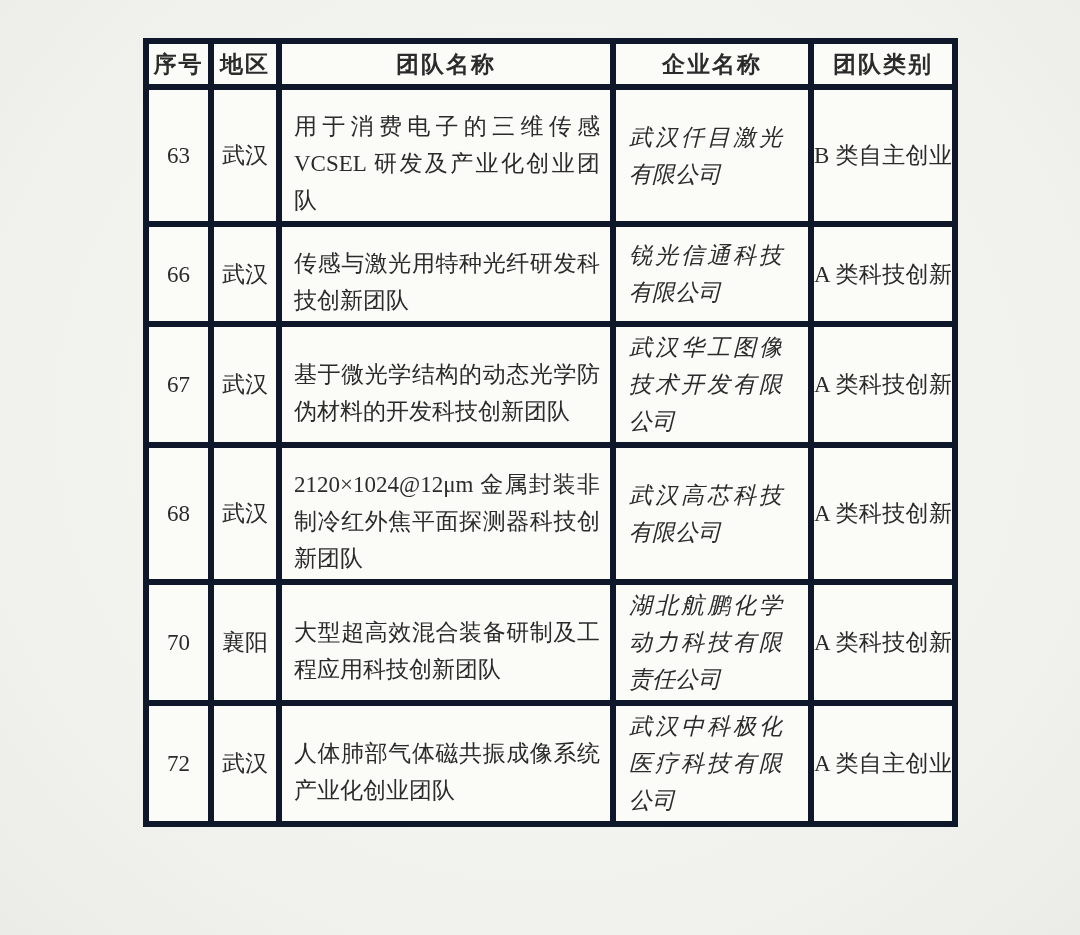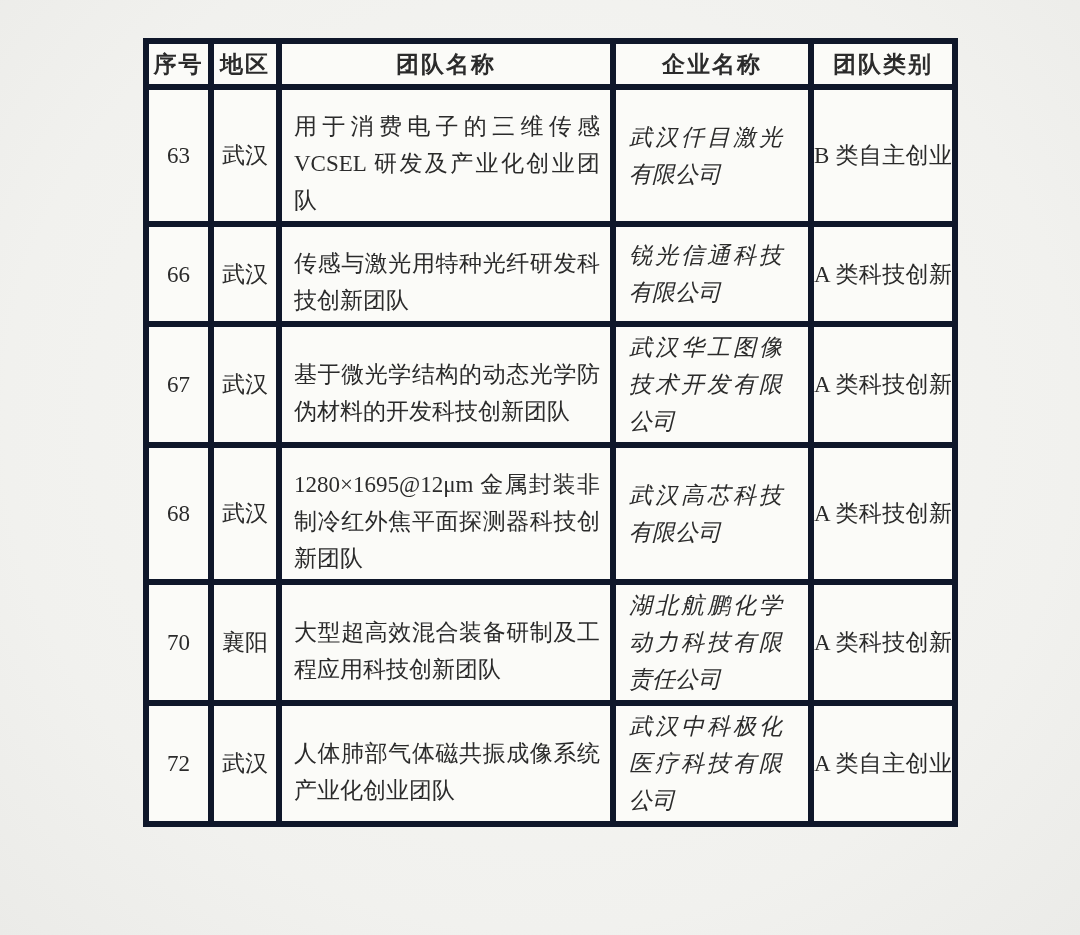--- a/index.html
+++ b/index.html
@@ -115,21 +115,21 @@
       <tr class="h-row4">
         <td class="cell-no">67</td>
         <td class="cell-region">武汉</td>
         <td class="cell-team">基于微光学结构的动态光学防伪材料的开发科技创新团队</td>
         <td class="cell-company">武汉华工图像技术开发有限公司</td>
         <td class="cell-category">A 类科技创新</td>
       </tr>
       <tr class="h-row5">
         <td class="cell-no">68</td>
         <td class="cell-region">武汉</td>
-        <td class="cell-team">1280×1695@12μm 金属封装非制冷红外焦平面探测器科技创新团队</td>
+        <td class="cell-team">2120×1024@12μm 金属封装非制冷红外焦平面探测器科技创新团队</td>
         <td class="cell-company">武汉高芯科技有限公司</td>
         <td class="cell-category">A 类科技创新</td>
       </tr>
       <tr class="h-row7">
         <td class="cell-no">70</td>
         <td class="cell-region">襄阳</td>
         <td class="cell-team">大型超高效混合装备研制及工程应用科技创新团队</td>
         <td class="cell-company">湖北航鹏化学动力科技有限责任公司</td>
         <td class="cell-category">A 类科技创新</td>
       </tr>

